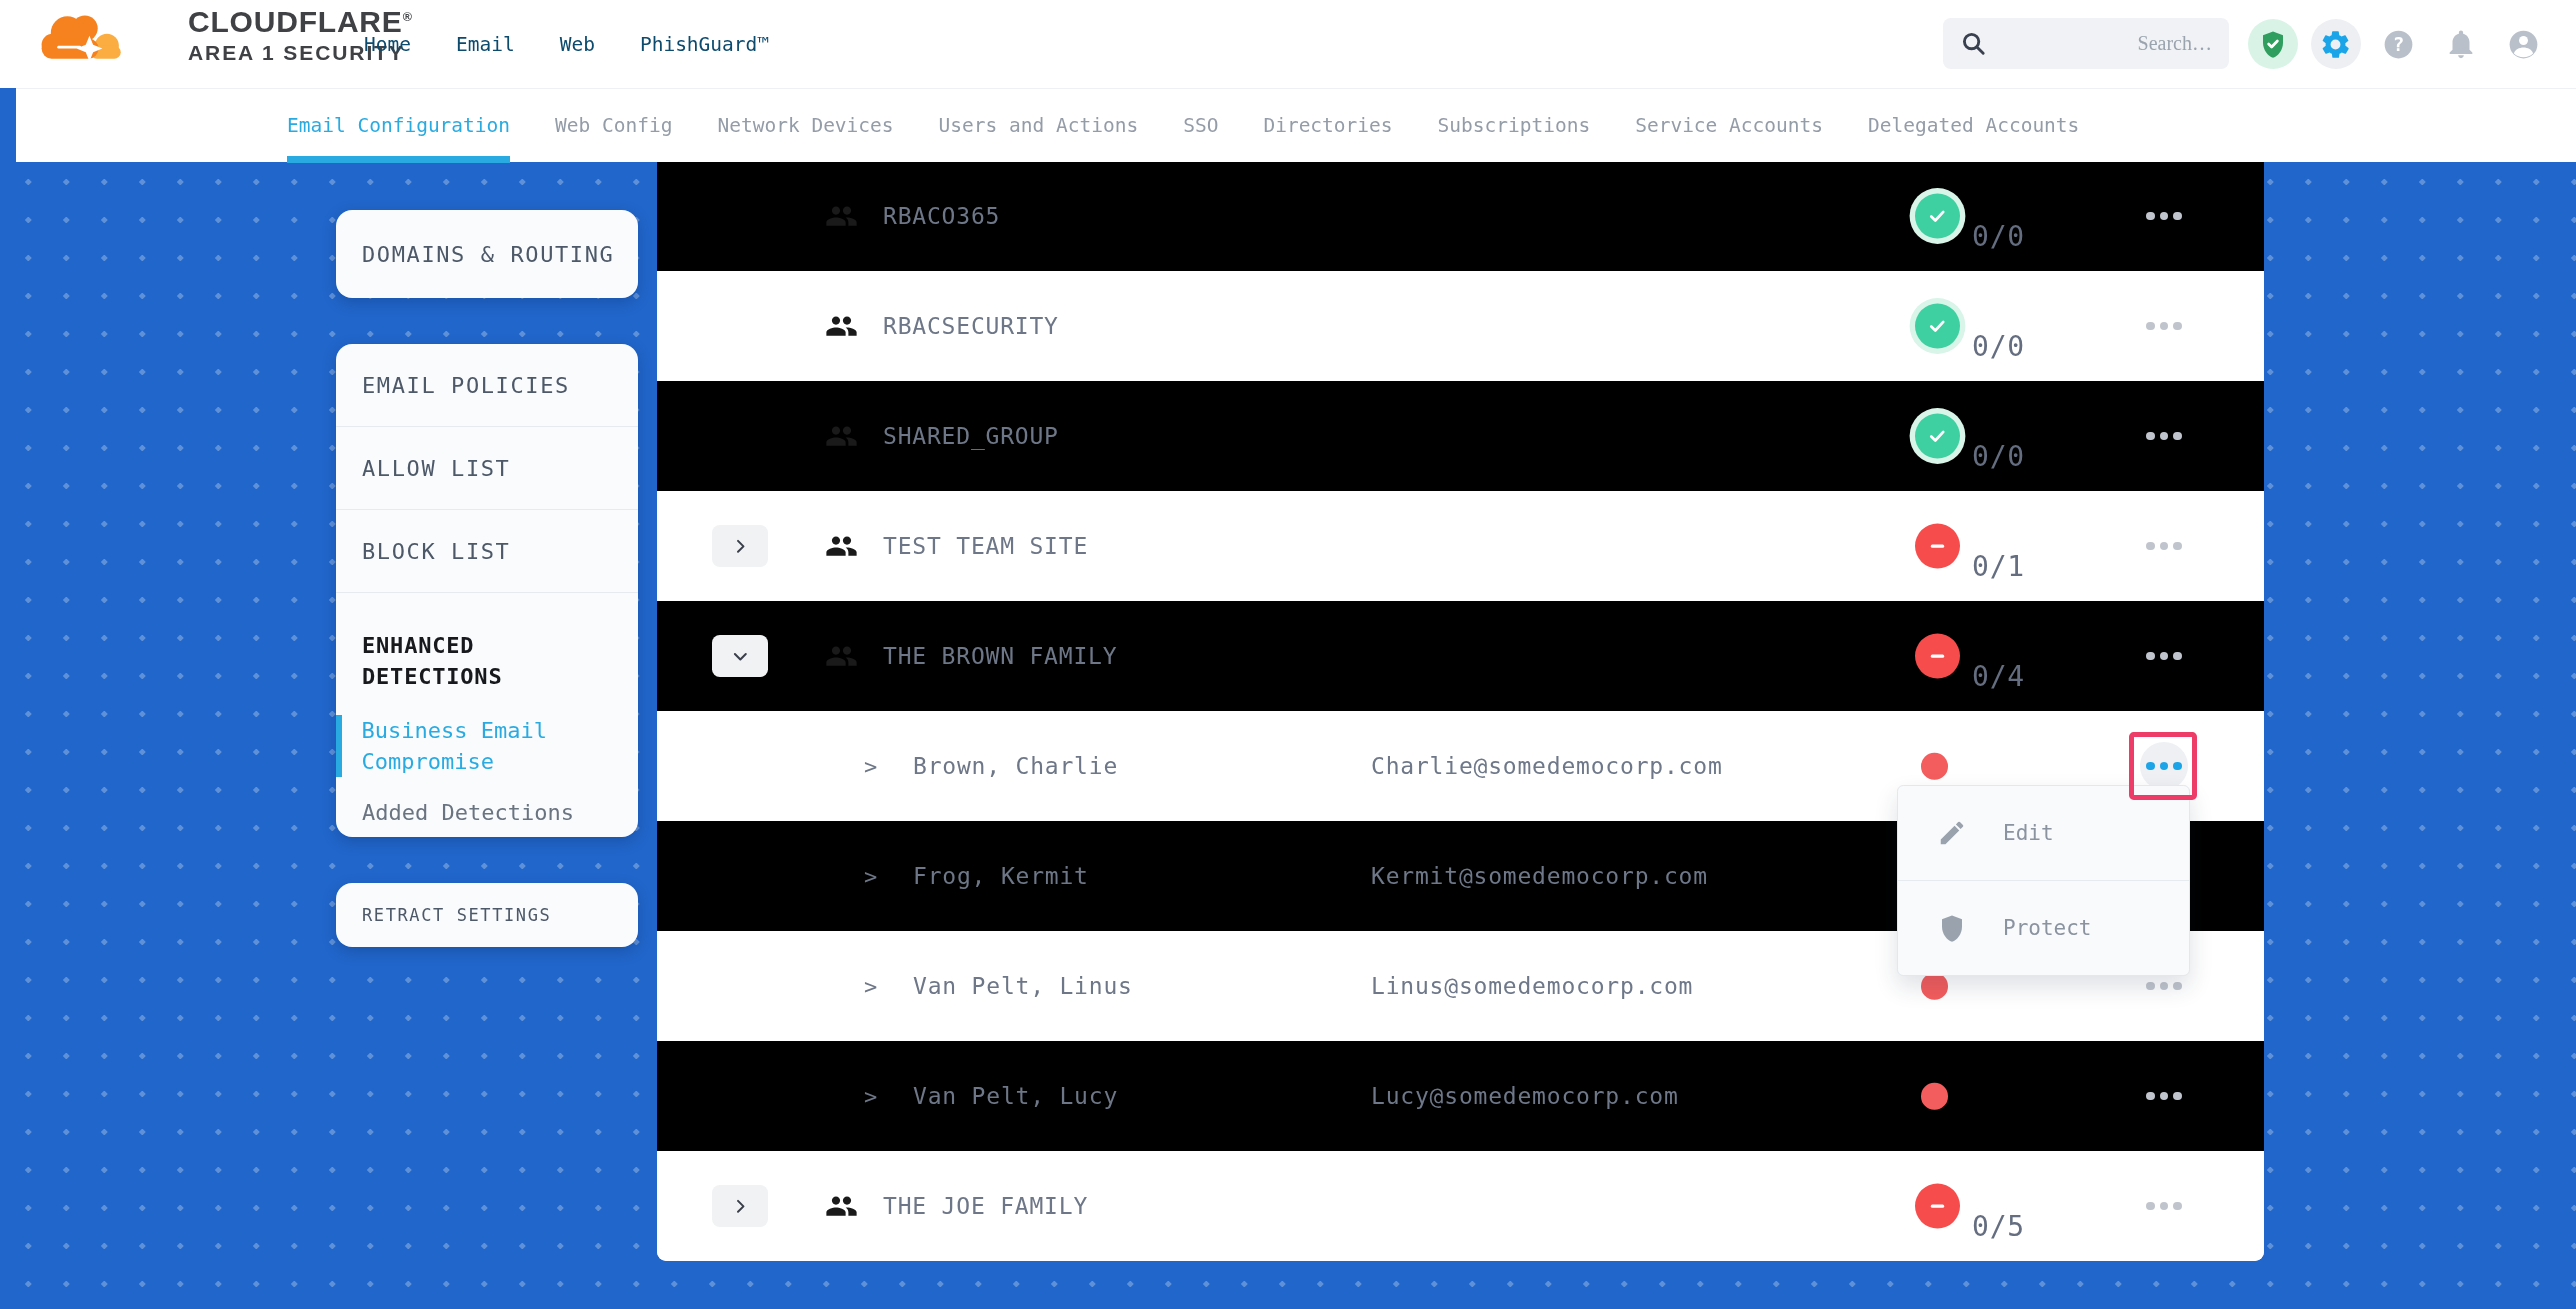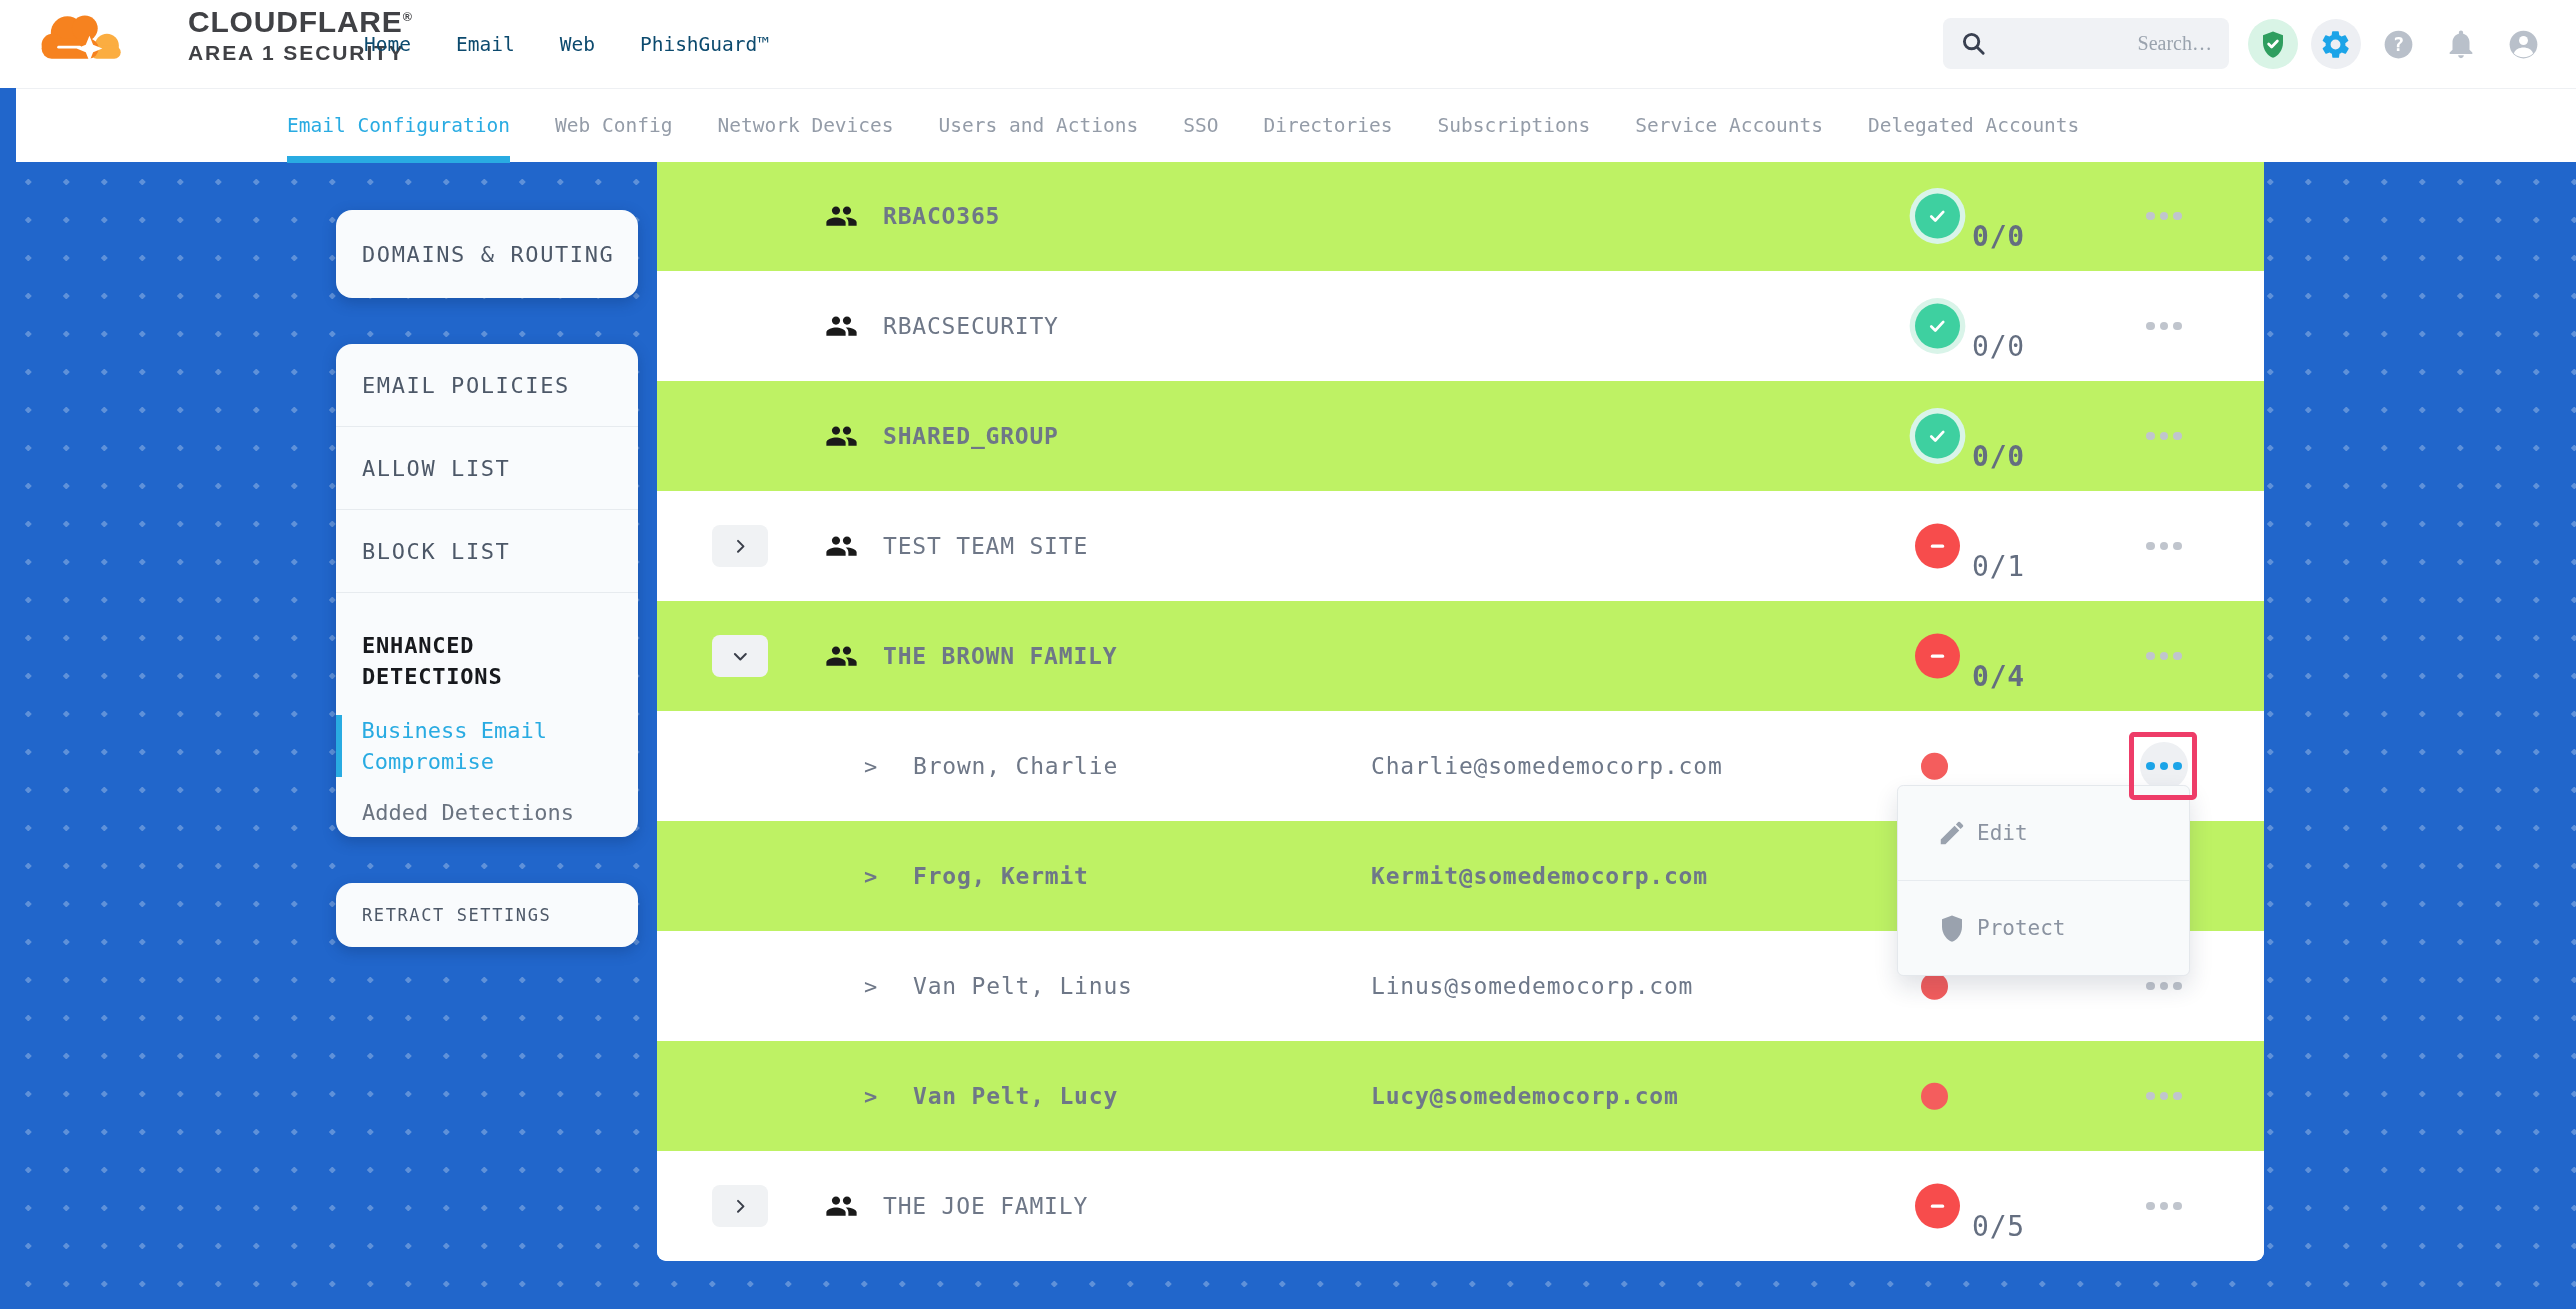--- a/index.html
+++ b/index.html
@@ -45,40 +45,40 @@
   .card-3 { top:883px; height:64px; display:flex; align-items:center; padding-left:26px; font-size:17px; letter-spacing:1.6px; }
   .side-item { height:83px; display:flex; align-items:center; padding-left:26px; font-size:22px; letter-spacing:1.6px; border-bottom:1.6px solid #e7ebef; cursor:pointer; }
   .side-title { margin-top:37px; padding-left:26px; width:233px; font-size:22px; font-weight:bold; color:#17191d; letter-spacing:0.8px; line-height:31px; }
   .side-link { padding-left:26px; font-size:22px; line-height:31px; cursor:pointer; }
   .side-link.active { margin-top:23px; width:226px; color:#29abe2; border-left:6.2px solid #29abe2; padding-left:19.5px; }
   .side-link.plain { margin-top:20px; color:#6a7380; }
 
   
   .tbl { position:absolute; left:657px; top:161px; width:1607px; height:1100px; background:#ffffff; border-radius:0 0 9.3px 9.3px; z-index:1; overflow:hidden; }
   .row { position:relative; height:110px; background:#ffffff; }
-  .row.alt { background:#bef264;font-weight:bold; }
+  .row.alt { background:#000000; }
   .expander { position:absolute; left:55px; top:50%; transform:translateY(-50%); width:56px; height:42px; border-radius:7.8px; background:#f0f2f4; border:none; display:flex; align-items:center; justify-content:center; cursor:pointer; }
   .gicon { position:absolute; left:168px; top:50%; transform:translateY(-50%); width:33px; height:33px; }
   .name-group { position:absolute; left:226px; top:50%; transform:translateY(-50%); font-size:23px; color:#6e7787; letter-spacing:0.8px; white-space:nowrap; }
   .uchev { position:absolute; left:207px; top:50%; transform:translateY(-50%); font-size:22px; color:#6e7787; }
   .name-user { position:absolute; left:256px; top:50%; transform:translateY(-50%); font-size:23px; color:#6e7787; letter-spacing:0.8px; white-space:nowrap; }
   .email { position:absolute; left:714px; top:50%; transform:translateY(-50%); font-size:23px; color:#6e7889; letter-spacing:0.8px; white-space:nowrap; }
   .stat-circle { position:absolute; left:1258px; top:50%; transform:translateY(-50%); width:45px; height:45px; border-radius:50%; display:flex; align-items:center; justify-content:center; }
   .stat-circle.ok { background:#3ed0a0; box-shadow:0 0 0 5.4px #d9f4e9; }
   .stat-circle.bad { background:#f74c4c; }
   .stat-dot { position:absolute; left:1264px; top:50%; transform:translateY(-50%); width:26.5px; height:26.5px; border-radius:50%; background:#f45d5d; }
   .count { position:absolute; left:1315px; top:50%; transform:translateY(-50%); font-size:28px; color:#646e80; letter-spacing:0.8px;margin-top:20px; }
   .dots { position:absolute; left:1483px; top:50%; transform:translateY(-50%); width:48px; height:48px; border-radius:50%; border:none; background:transparent; display:flex; align-items:center; justify-content:center; gap:4.7px; cursor:pointer; }
   .dots i { width:8.6px; height:8.6px; border-radius:50%; background:#c0c5cd; }
   .dots.active { background:#eef0f3; }
   .dots.active i { background:#1ba4e8; }
 
   
   .menu { position:absolute; left:1897px; top:785px; width:293px; height:191px; background:#f8fafb; border:1.6px solid #e4e8ec; border-radius:6.2px; box-shadow:0 11px 23px rgba(25,39,70,0.14); z-index:6; display:flex; flex-direction:column; }
-  .menu-item { flex:1; display:flex; align-items:center; gap:10px; padding-left:39px; font-size:21px; color:#8b93a1; cursor:pointer; }
+  .menu-item { flex:1; display:flex; align-items:center; gap:36px; padding-left:39px; font-size:21px; color:#8b93a1; cursor:pointer; }
   .menu-item + .menu-item { border-top:1.6px solid #e7ebef; }
   .menu-item svg { width:30px; height:30px; flex:none; }
   .hl-box { position:absolute; left:2129px; top:732px; width:68px; height:68px; border:5.4px solid #ee3c68; border-radius:4.7px; z-index:7; pointer-events:none; }
 </style>
 </head>
 <body>
 
 <header class="topbar">
   <div class="logo">
     <svg class="cloud" viewBox="0 0 100 70">

